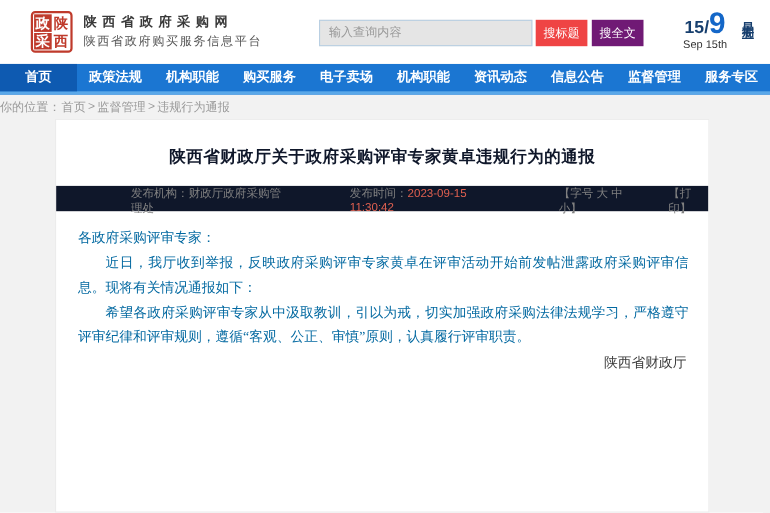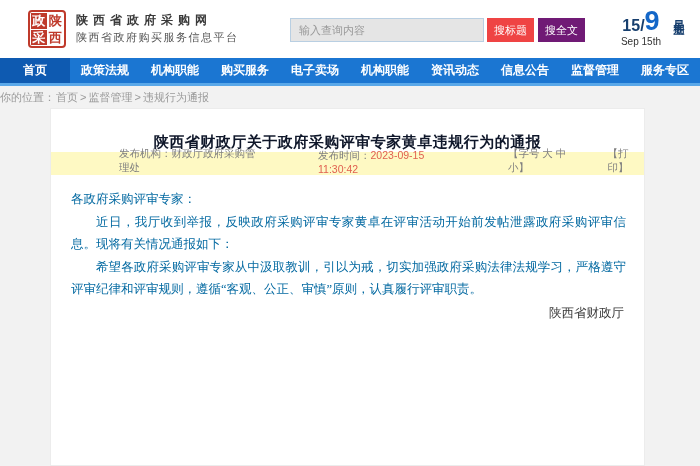--- a/index.html
+++ b/index.html
@@ -46,21 +46,21 @@
   .breadcrumb { height:22px; display:flex; align-items:center; 
                 font-size:11px; color:#9a9a9a; }
   .breadcrumb .crumb { color:#9a9a9a; cursor:pointer; margin:0 1px; }
   .breadcrumb .sep { margin:0 1px; }
 
   
   .card { position:absolute; left:50px; top:108px; width:595px; height:358px;
           background:#ffffff; border:1px solid #ececec; overflow:hidden; }
   .article-title { text-align:center; font-size:15px; font-weight:bold; color:#0f172a;
                    margin-top:24px; letter-spacing:0.5px; }
-  .meta-bar { background:#fef9c3; height:23px; display:flex; align-items:flex-end;
+  .meta-bar { background:#0f172a; height:23px; margin-top:17px; display:flex; align-items:flex-start;
               font-size:10.5px; color:#808080; }
   .meta-agency { margin-left:68px; }
   .meta-time { margin-left:62px; }
   .meta-time .time-val { color:#e06050; }
   .meta-font { margin-left:60px; cursor:pointer; }
   .meta-print { margin-left:28px; cursor:pointer; }
 
   .article-body { padding:13px 18px 0 20px; font-family:"Liberation Serif", serif;
                   font-size:12.5px; color:#0369a1; line-height:22.5px; text-align:justify; }
   .article-body p.indent { text-indent:2em; }

